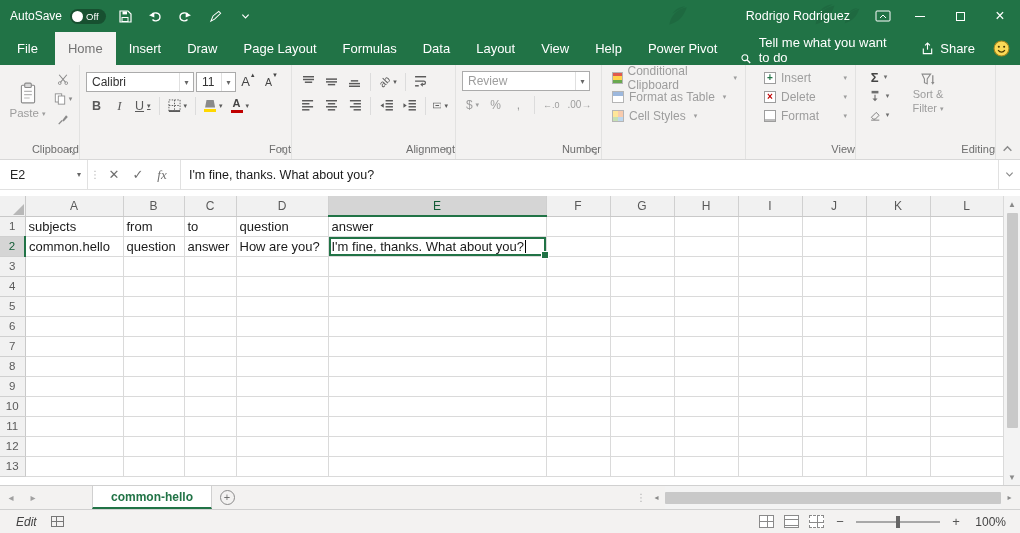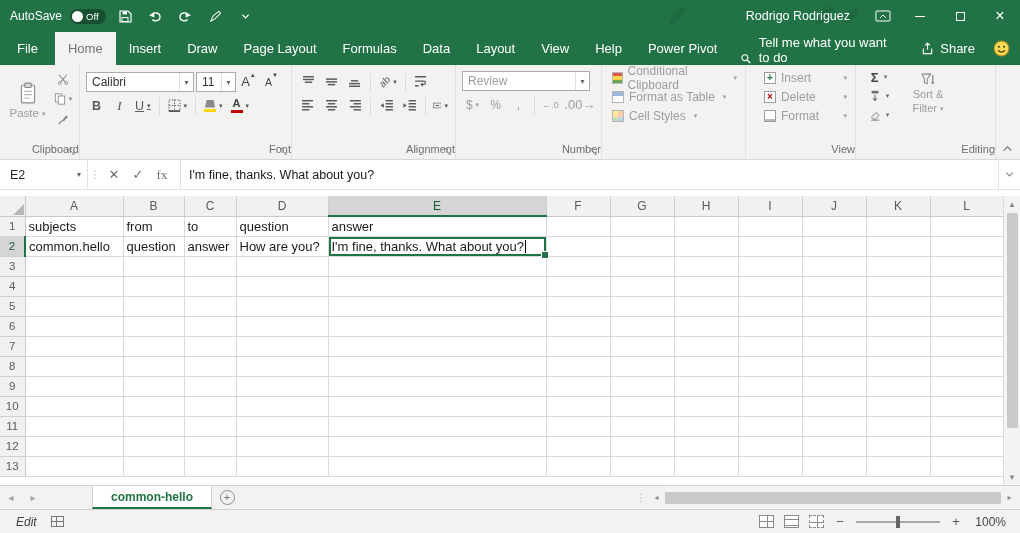--- a/index.html
+++ b/index.html
@@ -87,21 +87,21 @@
   .bigbtn { width:56px; display:flex; flex-direction:column; align-items:center; justify-content:flex-start; padding-top:4px; gap:1px; font-size:11px; color:#9d9d9d; line-height:1.15; cursor:pointer; text-align:center; }
   .collapse-ribbon { position:absolute; right:7px; bottom:5px; color:#8a8a8a; cursor:pointer; }
 
   
   .formulabar { height:30px; background:#fff; border-bottom:1px solid #e1e1e1; display:flex; align-items:center; flex:none; }
   .namebox { width:88px; height:30px; display:flex; align-items:center; border-right:1px solid #e1e1e1; cursor:pointer; }
   .namebox .nval { flex:1; padding-left:10px; font-size:12.5px; color:#262626; }
   .namebox .carr { width:16px; font-size:8px; color:#666; text-align:center; }
   .fb-grip { width:14px; text-align:center; color:#b5b5b5; font-size:10px; cursor:col-resize; }
   .fb-btn { width:24px; height:24px; display:flex; align-items:center; justify-content:center; color:#6f6f6f; font-size:13px; cursor:pointer; }
-  .fb-fx { font-family:"Liberation Serif",serif; font-size:13px; }
+  .fb-fx { font-family:"Liberation Serif",serif; font-style:italic; font-size:13px; }
   .fb-div { width:1px; height:30px; background:#e1e1e1; margin:0 4px 0 6px; }
   .fb-input { flex:1; font-size:12.5px; color:#1a1a1a; padding-left:4px; white-space:nowrap; overflow:hidden; }
   .fb-expand { width:22px; height:30px; display:flex; align-items:center; justify-content:center; border-left:1px solid #e1e1e1; color:#8a8a8a; cursor:pointer; }
   .fb-gap { height:6px; background:#fff; flex:none; }
 
   
   .gridarea { height:289px; display:flex; flex:none; background:#fff; overflow:hidden; }
   .sheetwrap { width:1003px; overflow:hidden; }
   table.sheet { border-collapse:collapse; table-layout:fixed; width:1003px; }
   table.sheet th, table.sheet td { height:20px; font-weight:normal; }
@@ -561,21 +561,21 @@
             <span class="cval">Review</span>
               <span class="carr">▾</span>
           </div>
         </div>
         <div class="rrow dim">
           <span class="rbtn dim dd">$</span>
           <span class="rbtn dim">%</span>
           <span class="rbtn dim">,</span>
           <span class="vsep"></span>
           <span class="rbtn dim" style="font-size:9px">←.0</span>
-          <span class="rbtn dim" style="font-size:13px">.00→</span>
+          <span class="rbtn dim" style="font-size:10px">.00→</span>
         </div>
       </div>
       <div class="glabel">Number</div>
       <svg class="launcher ic" width="9" height="9">
           <use href="#s-launcher"></use>
         </svg>
     </div>
 
     <div class="rgroup" style="width:144px">
       <div class="rcontent">

